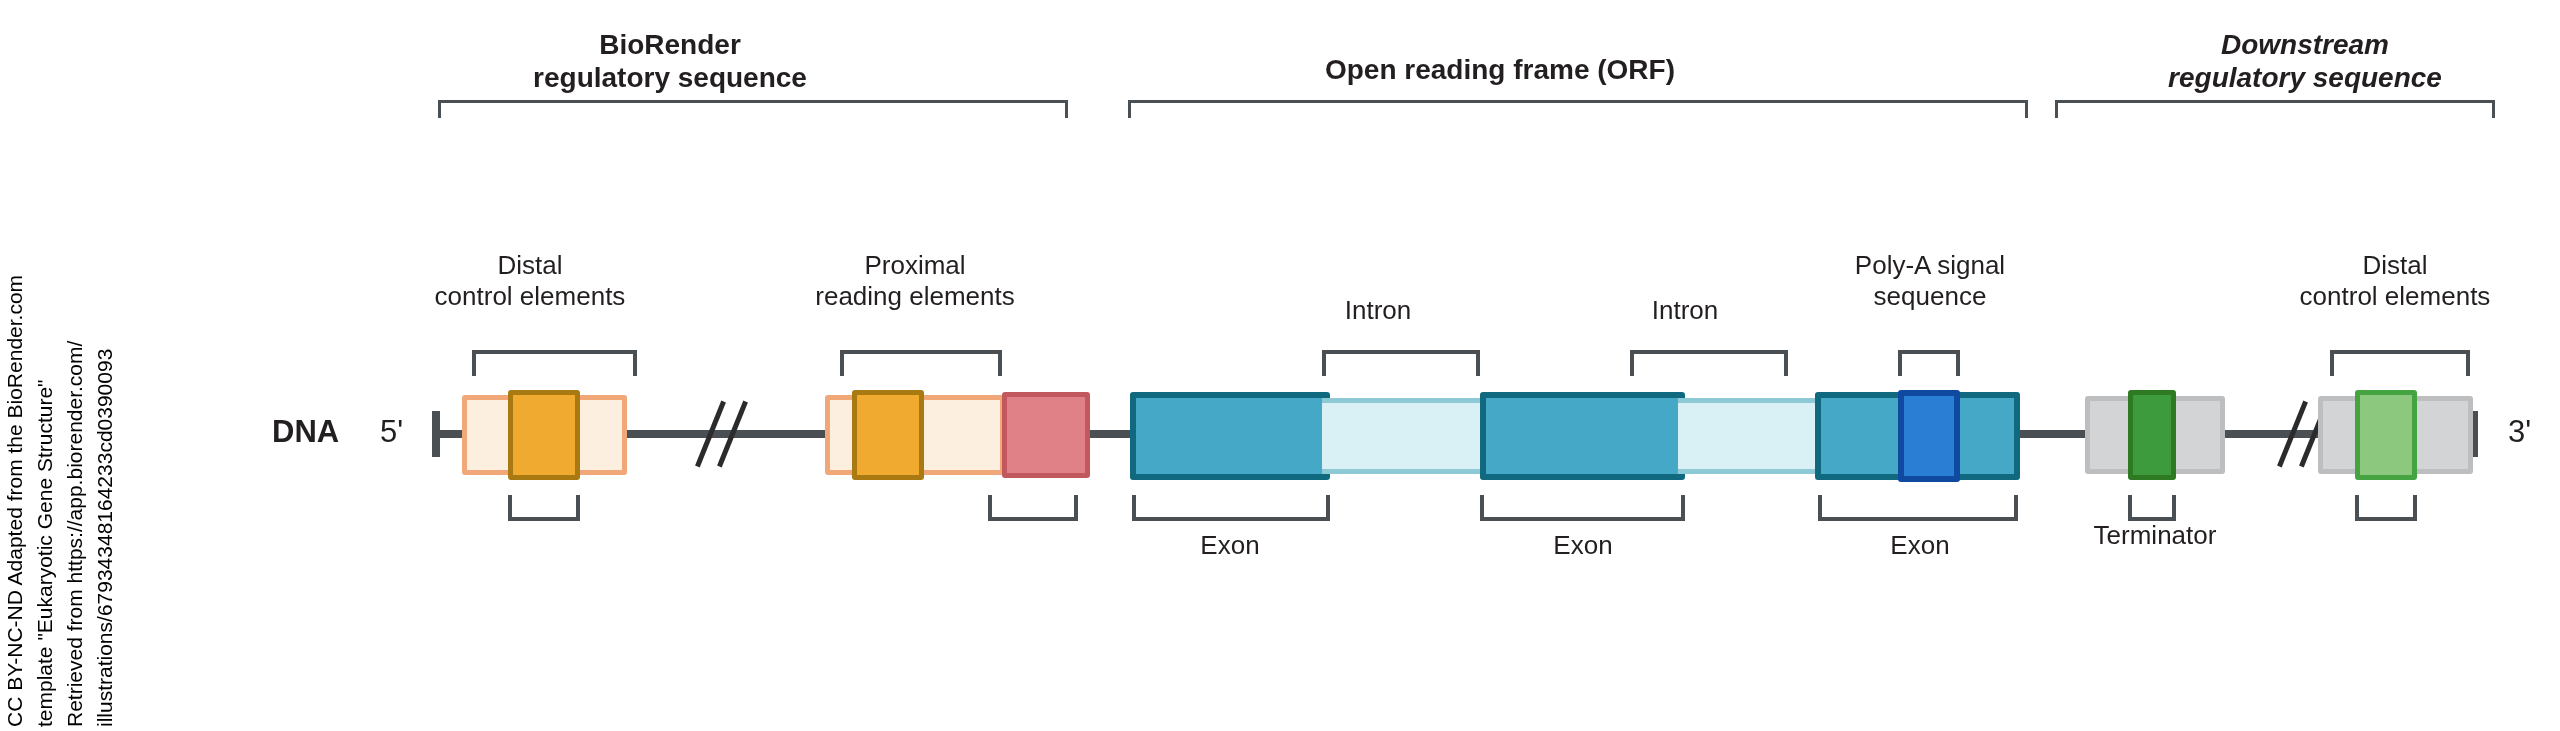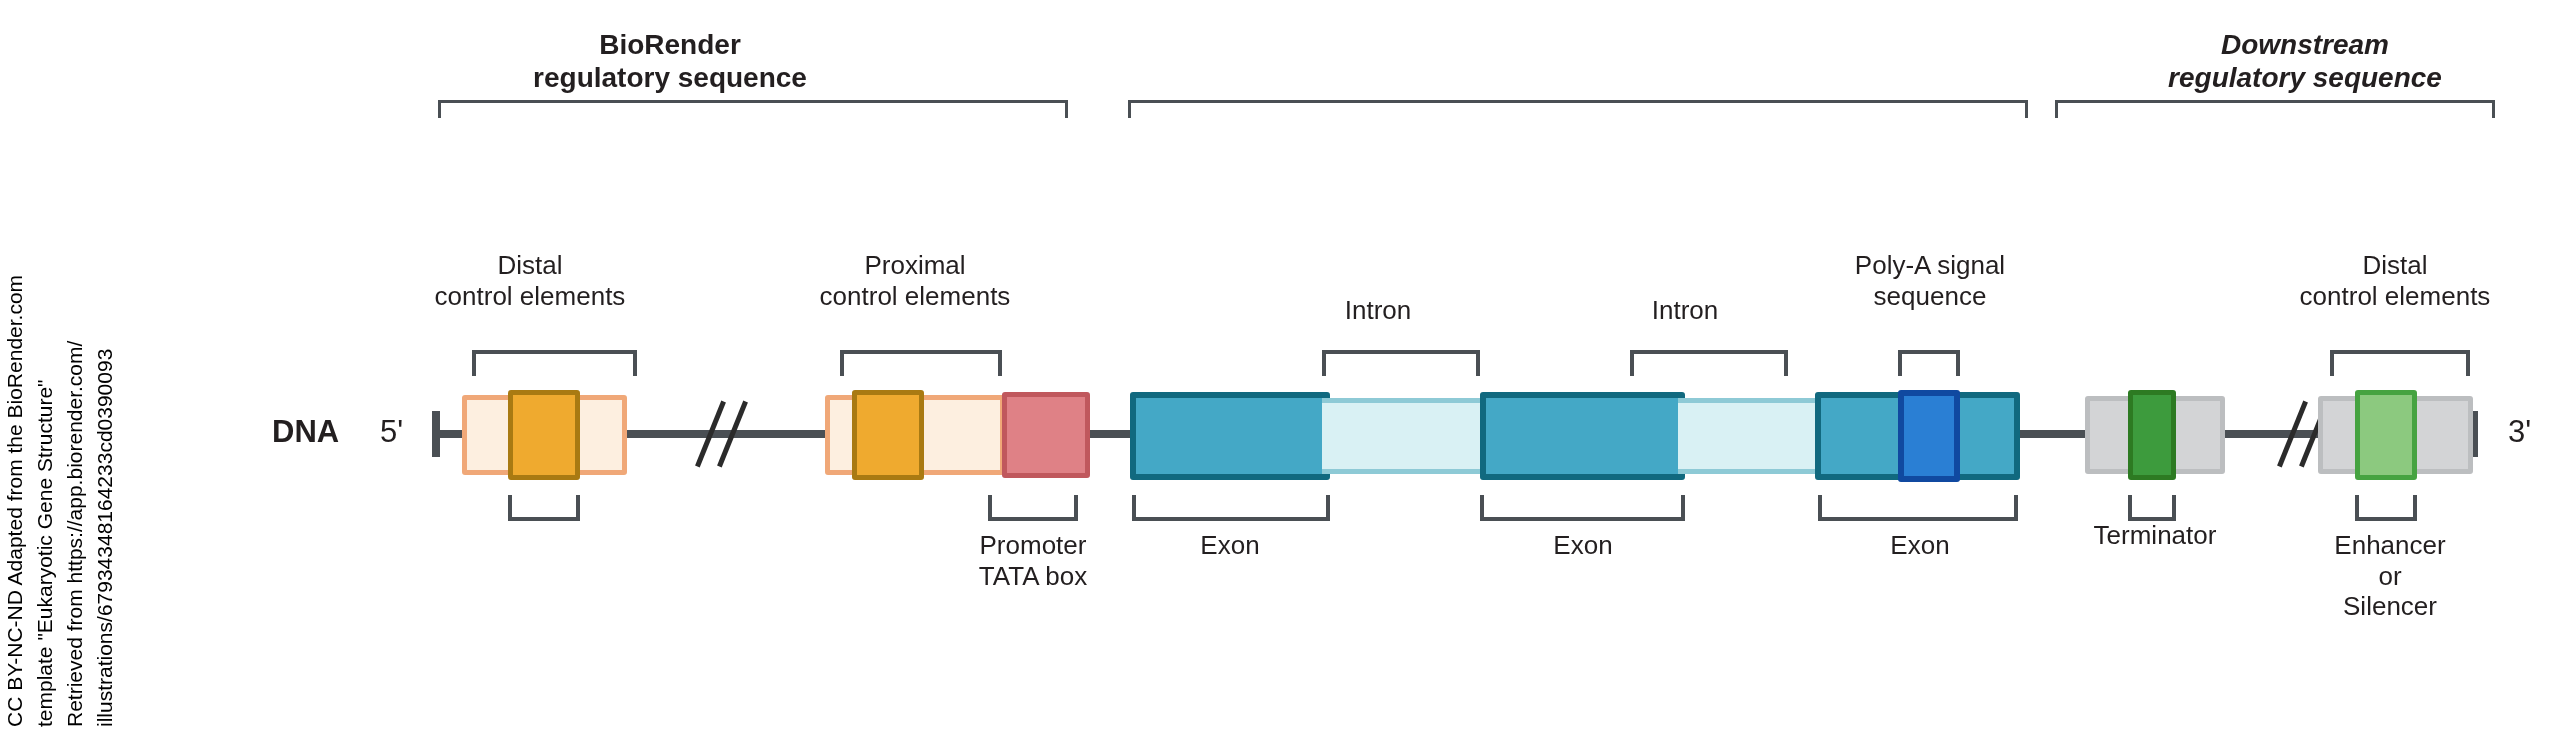--- a/index.html
+++ b/index.html
@@ -202,31 +202,32 @@
     <div class="attr-lines">
       <span>CC BY-NC-ND Adapted from the BioRender.com</span>
       <span>template "Eukaryotic Gene Structure"</span>
       <span>Retrieved from https://app.biorender.com/</span>
       <span>illustrations/67934348164233cd0390093</span>
     </div>
   </div>
 
   <div class="tlabel section-head" style="left:440px; top:28px; width:460px;">BioRender
 regulatory sequence</div>
+  <div class="tlabel section-head" style="left:1090px; top:53px; width:820px;">Open reading frame (ORF)</div>
   <div class="tlabel section-head" style="left:2070px; top:28px; width:470px;font-style:italic;">Downstream
 regulatory sequence</div>
 
   <div class="bracket bracket-down" style="left:438px; top:100px; width:630px; height:18px;"></div>
   <div class="bracket bracket-down" style="left:1128px; top:100px; width:900px; height:18px;"></div>
   <div class="bracket bracket-down" style="left:2055px; top:100px; width:440px; height:18px;"></div>
 
   <div class="tlabel callout" style="left:370px; top:250px; width:320px;">Distal
 control elements</div>
   <div class="tlabel callout" style="left:745px; top:250px; width:340px;">Proximal
-control elements</div>
+reading elements</div>
   <div class="tlabel callout" style="left:1278px; top:295px; width:200px;">Intron</div>
   <div class="tlabel callout" style="left:1585px; top:295px; width:200px;">Intron</div>
   <div class="tlabel callout" style="left:1770px; top:250px; width:320px;">Poly-A signal
 sequence</div>
   <div class="tlabel callout" style="left:2230px; top:250px; width:330px;">Distal
 control elements</div>
 
   <div class="bracket bracket-down-small" style="left:472px; top:350px; width:165px; height:26px;"></div>
   <div class="bracket bracket-down-small" style="left:840px; top:350px; width:162px; height:26px;"></div>
   <div class="bracket bracket-down-small" style="left:1322px; top:350px; width:158px; height:26px;"></div>
@@ -286,23 +287,18 @@
   </div>
 
   <div class="bracket bracket-up-small" style="left:508px; top:495px; width:72px; height:26px;"></div>
   <div class="bracket bracket-up-small" style="left:988px; top:495px; width:90px; height:26px;"></div>
   <div class="bracket bracket-up-small" style="left:1132px; top:495px; width:198px; height:26px;"></div>
   <div class="bracket bracket-up-small" style="left:1480px; top:495px; width:205px; height:26px;"></div>
   <div class="bracket bracket-up-small" style="left:1818px; top:495px; width:200px; height:26px;"></div>
   <div class="bracket bracket-up-small" style="left:2128px; top:495px; width:48px; height:26px;"></div>
   <div class="bracket bracket-up-small" style="left:2355px; top:495px; width:62px; height:26px;"></div>
 
-  <div class="tlabel callout" style="left:915px; top:530px; width:236px;">Promoter
-TATA box</div>
   <div class="tlabel callout" style="left:1135px; top:530px; width:190px;">Exon</div>
   <div class="tlabel callout" style="left:1488px; top:530px; width:190px;">Exon</div>
   <div class="tlabel callout" style="left:1825px; top:530px; width:190px;">Exon</div>
   <div class="tlabel callout" style="left:2035px; top:520px; width:240px;">Terminator</div>
-  <div class="tlabel callout" style="left:2270px; top:530px; width:240px;">Enhancer
-or
-Silencer</div>
 
 </div>
 
 </body></html>

